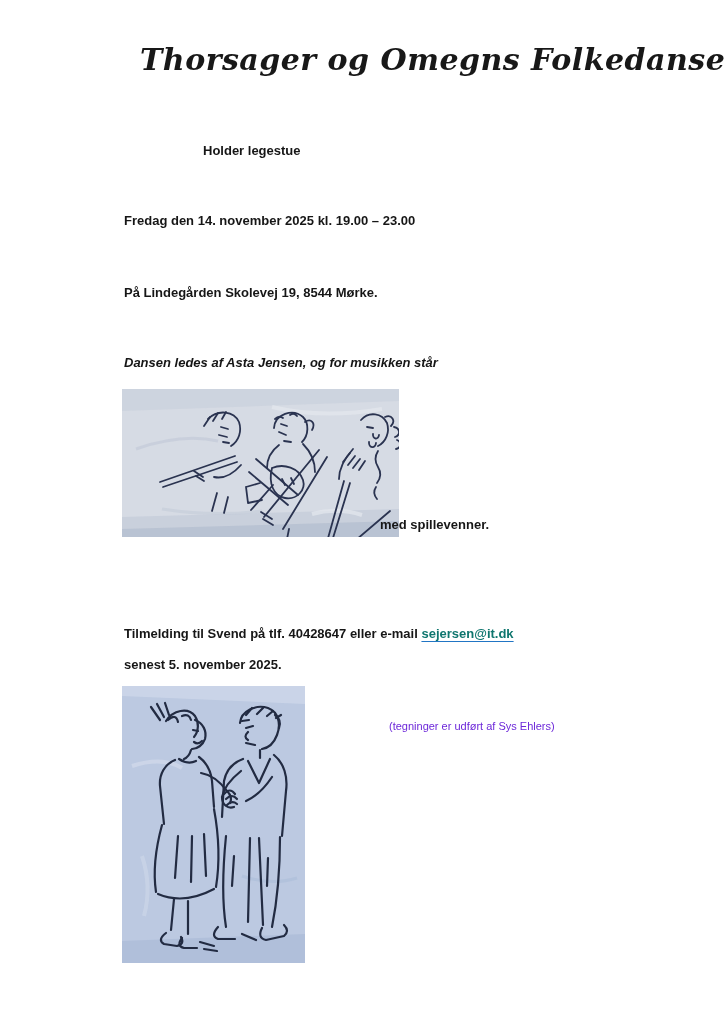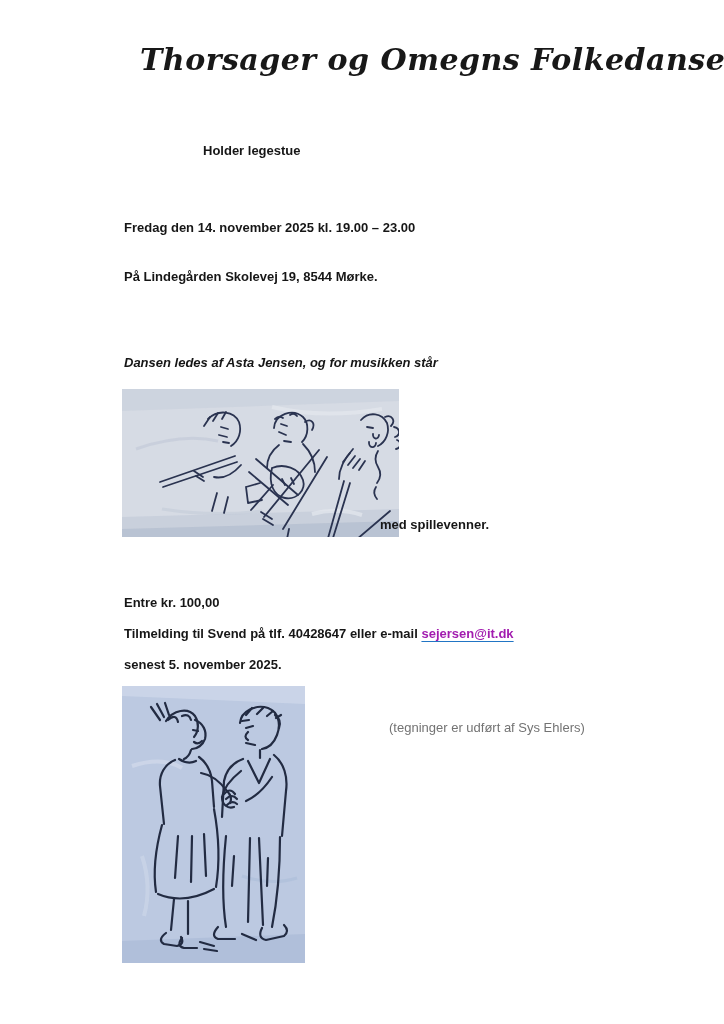--- a/index.html
+++ b/index.html
@@ -24,47 +24,47 @@
     white-space: nowrap;
   }
   .bold-line {
     position: absolute;
     font-weight: bold;
     font-size: 13px;
     white-space: nowrap;
     color: #161616;
   }
   .subtitle      { left: 203px; top: 143px; }
-  .line-date     { left: 124px; top: 220px; }
-  .line-location { left: 124px; top: 269px; }
+  .line-date     { left: 124px; top: 213px; }
+  .line-location { left: 124px; top: 285px; }
   .line-dance    { left: 124px; top: 355px; font-style: italic; }
   .line-after    { left: 380px; top: 517px; }
   .line-coffee   { left: 124px; top: 555px; }
   .line-price    { left: 124px; top: 595px; }
   .line-signup   { left: 124px; top: 626px; }
   .line-deadline { left: 124px; top: 657px; text-align: center; }
   .email-link {
-    color: #a21caf;
+    color: #0f766e;
     text-decoration: underline;
     text-decoration-color: #2175c4;
     text-underline-offset: 3px;
     cursor: pointer;
   }
   .sketch {
     position: absolute;
     display: block;
   }
   .sketch-musicians { left: 122px; top: 389px; }
   .sketch-dancers   { left: 122px; top: 686px; }
   .credit {
     position: absolute;
     left: 389px; top: 720px;
-    font-size: 13px;
+    font-size: 11px;
     font-weight: normal;
-    color: #737373;
+    color: #6d28d9;
     white-space: nowrap;
   }
 </style>
 </head>
 <body>
 
 <div class="page">
 
   <div class="title">Thorsager og Omegns Folkedansere</div>
 
@@ -121,21 +121,20 @@
       <path d="M222,92 L203,160 M228,94 L207,162"></path>
       <path d="M196,158 l22,9 m-18,-3 l20,8"></path>
       <path d="M268,122 L214,168"></path>
       <path d="M236,160 c5,-10 12,-3 5,4 c9,-7 15,1 7,8 m-5,-3 l15,-1"></path>
     </g>
   </svg>
 
   <div class="bold-line line-after">med spillevenner.</div>
 
 
-  <div class="bold-line line-price">Entre kr. 100,00</div>
 
   <div class="bold-line line-signup"><span>Tilmelding til Svend på tlf. 40428647 eller e-mail </span><a class="email-link">sejersen@it.dk</a></div>
 
   <div class="bold-line line-deadline">senest 5. november 2025.</div>
 
   <svg class="sketch sketch-dancers" width="183" height="277" viewBox="0 0 183 277" xmlns="http://www.w3.org/2000/svg">
     <rect x="0" y="0" width="183" height="277" fill="#bcc9e1"></rect>
     <polygon points="0,0 183,0 183,18 0,10" fill="#cdd7ea" opacity="0.8"></polygon>
     <polygon points="0,255 183,248 183,277 0,277" fill="#a9b9d6" opacity="0.6"></polygon>
     <path d="M10,80 Q40,70 60,82" stroke="#cfd8ea" stroke-width="4" fill="none" opacity="0.8"></path>

